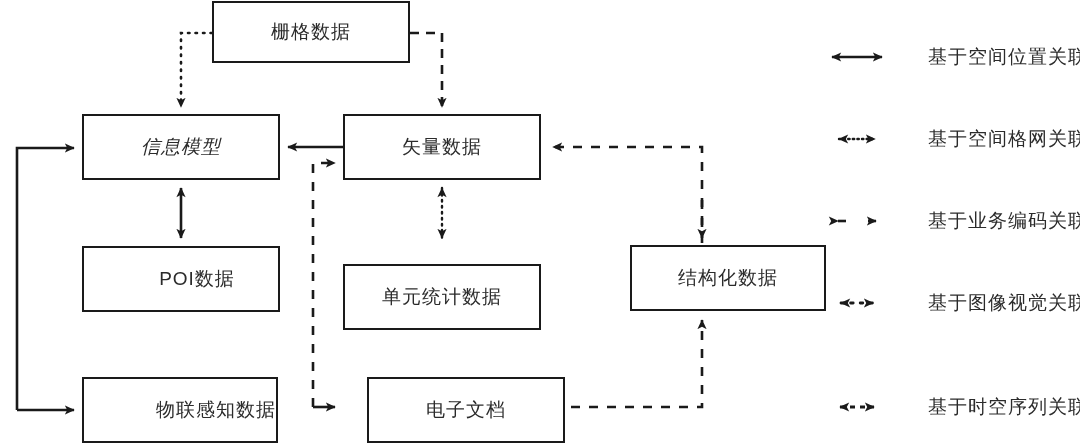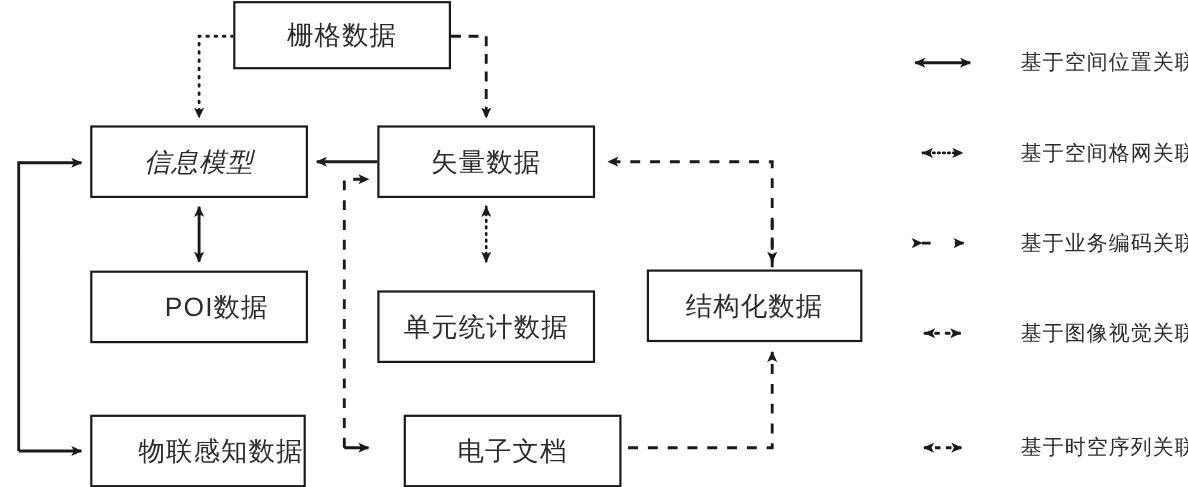--- a/index.html
+++ b/index.html
@@ -26,21 +26,21 @@
   }
   .node-box {
     position: absolute;
     box-sizing: border-box;
     border: 2px solid #1a1a1a;
     background: #ffffff;
     display: flex;
     align-items: center;
     justify-content: center;
     color: #2b2b2b;
-    font-size: 24px;
+    font-size: 19px;
     letter-spacing: 1px;
     white-space: nowrap;
   }
   .legend-row {
     position: absolute;
     display: flex;
     align-items: center;
     height: 34px;
   }
   .legend-glyph {
@@ -138,21 +138,21 @@
   </div>
 
   <div class="node-box" style="left:82px; top:246px; width:198px; height:66px;padding-left:32px;">
     <span>POI数据</span>
   </div>
 
   <div class="node-box" style="left:343px; top:264px; width:198px; height:66px;">
     <span>单元统计数据</span>
   </div>
 
-  <div class="node-box" style="left:588px; top:245px; width:196px; height:66px;">
+  <div class="node-box" style="left:630px; top:245px; width:196px; height:66px;">
     <span>结构化数据</span>
   </div>
 
   <div class="node-box" style="left:82px; top:377px; width:196px; height:66px;justify-content:flex-end;">
     <span>物联感知数据</span>
   </div>
 
   <div class="node-box" style="left:343px; top:377px; width:198px; height:66px;margin-left:24px;">
     <span>电子文档</span>
   </div>

